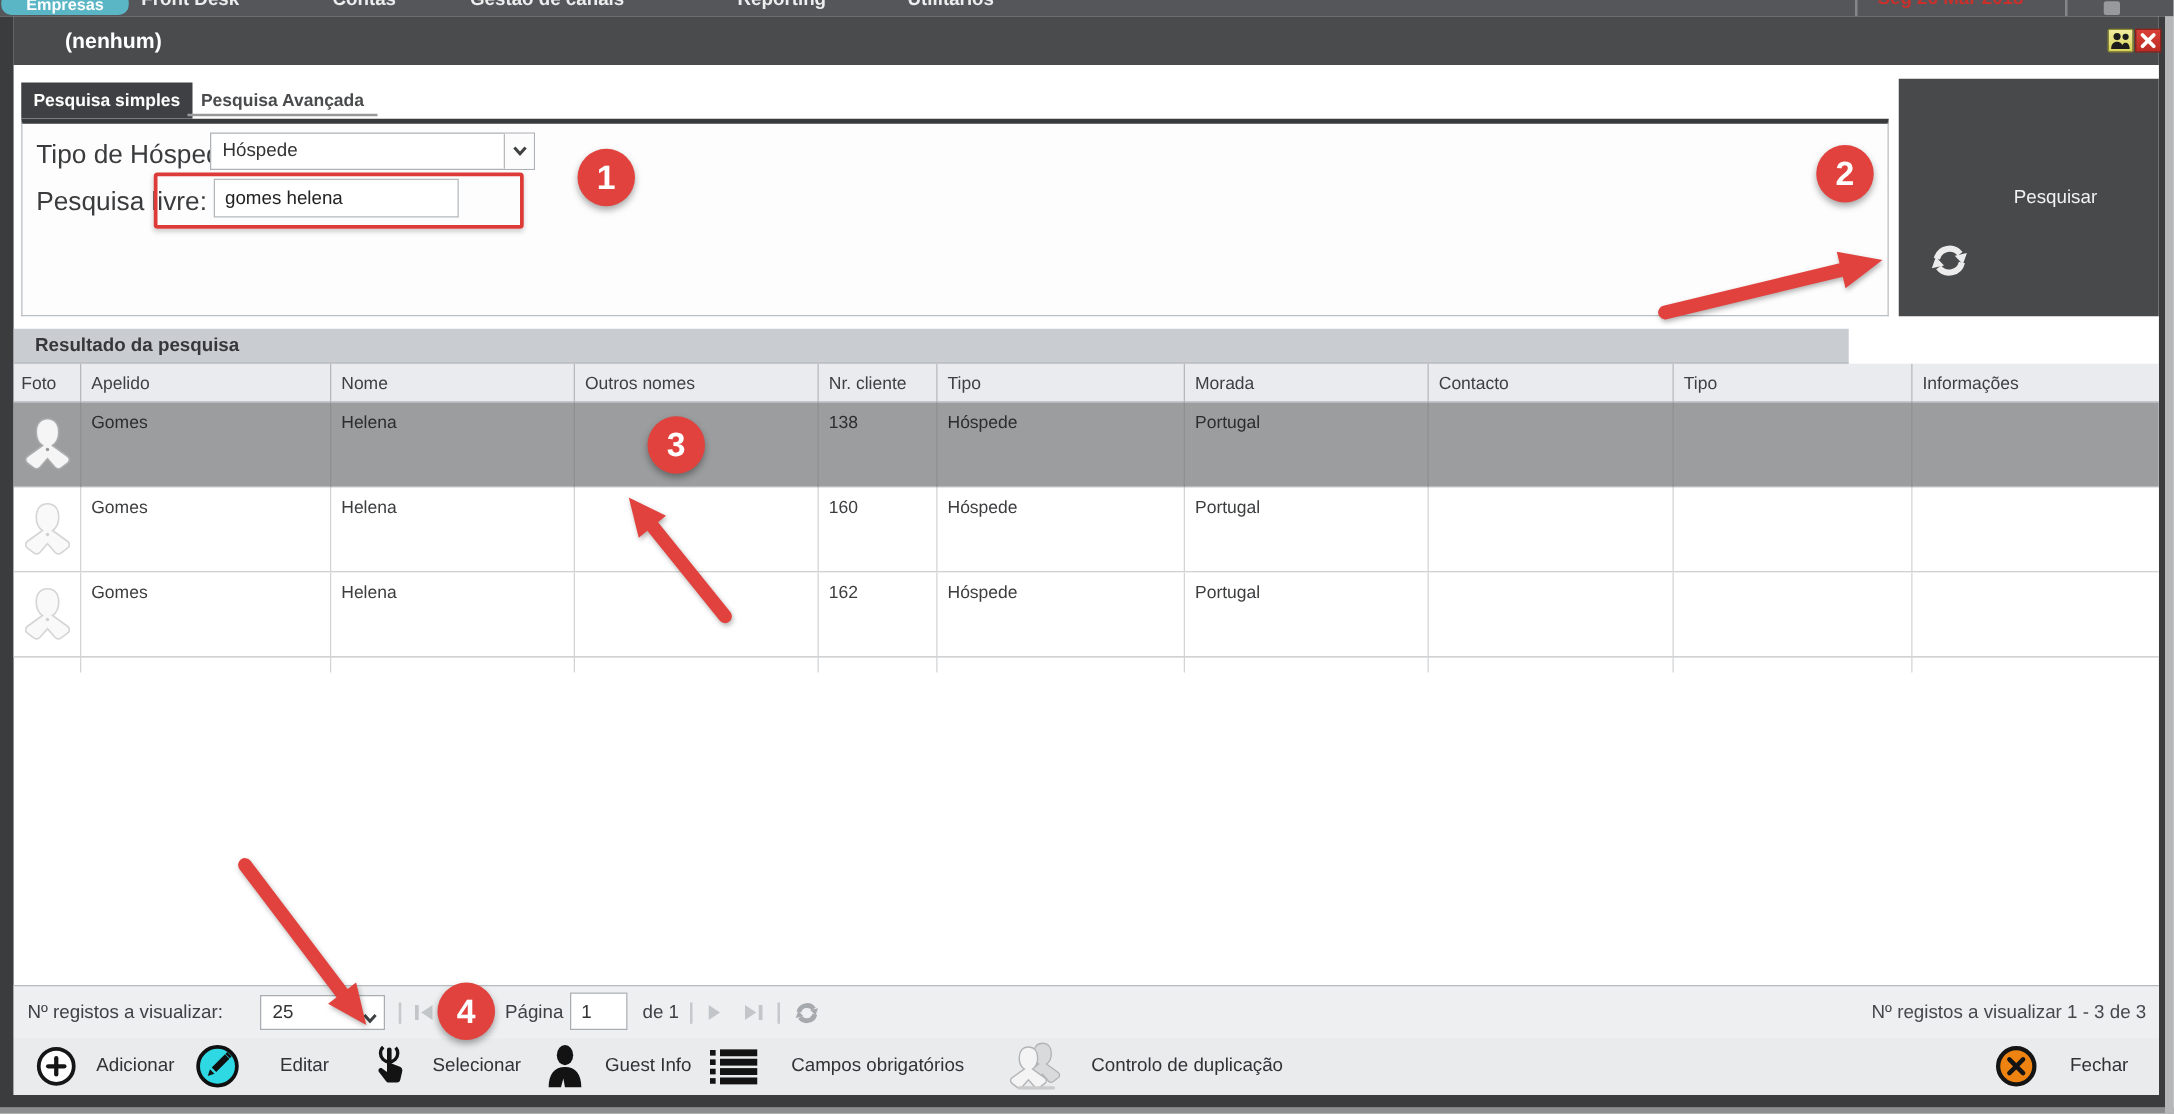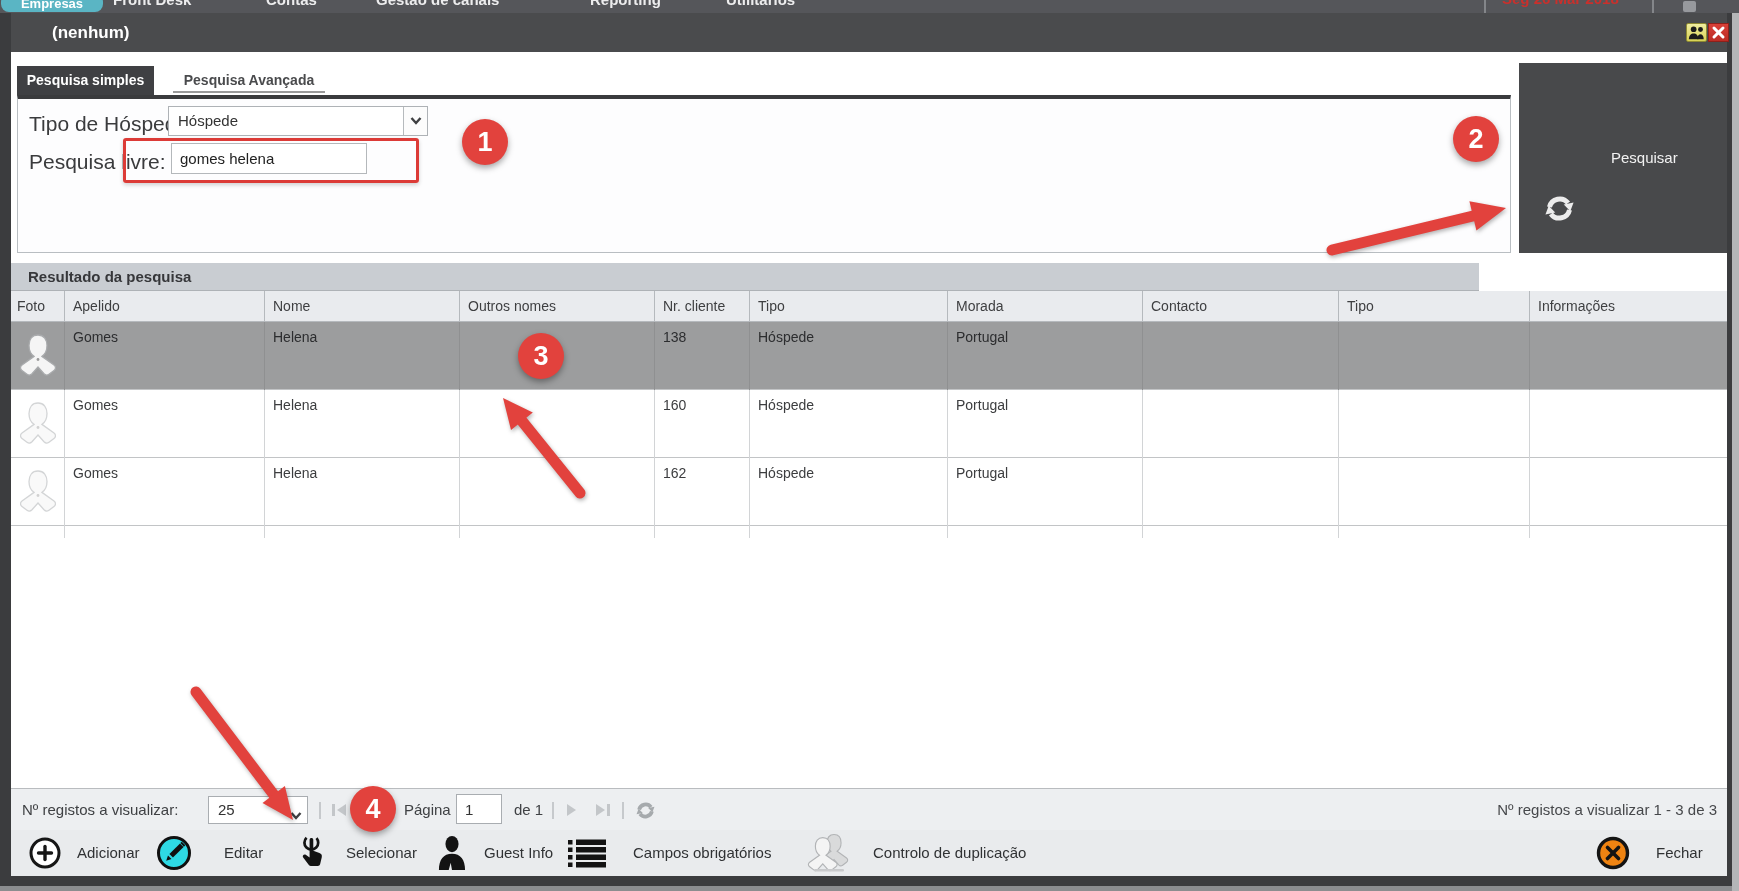--- a/index.html
+++ b/index.html
@@ -24,21 +24,21 @@
   #dlg-header{left:11px;top:13px;width:1716px;height:39px;background:#4a4b4d;z-index:3;}
   #dlg-title{position:absolute;left:14px;top:0;height:39px;line-height:39px;color:#fff;font-size:17px;font-weight:bold;margin-left:27px;}
   #hdr-people{position:absolute;left:1675px;top:10px;width:21px;height:19px;background:linear-gradient(#f0eda0,#d8d356);
               border:1px solid #8f8b33;border-radius:2px;}
   #hdr-close{position:absolute;left:1697px;top:10px;width:21px;height:19px;background:linear-gradient(#d84038,#bc2c24);
              border:1px solid #8f201a;}
   #dlg-body{left:11px;top:52px;width:1716px;height:824px;background:#fff;z-index:3;}
   
   #tab-simple{left:6px;top:14px;width:137px;height:29px;background:#3f4043;color:#fff;
               font-size:14px;font-weight:bold;text-align:center;line-height:29px;}
-  #tab-advanced{left:162px;top:16px;width:152px;height:25px;color:#4a4b4d;font-size:14px;font-weight:bold;
+  #tab-advanced{left:139px;top:16px;width:152px;height:25px;color:#4a4b4d;font-size:14px;font-weight:bold;
                 text-align:center;line-height:25px;border-bottom:2px solid #9a9a9a;}
   #form-panel{left:6px;top:43px;width:1494px;height:158px;background:#fdfdfe;
               border:1px solid #b9bec2;border-top:4px solid #3a3b3d;}
   .fld-label{position:absolute;color:#3a3b3d;font-size:21px;}
   #type-select{position:absolute;left:150px;top:7px;width:260px;height:30px;background:#fff;border:1px solid #aeb2b6;}
   #type-select .val{position:absolute;left:9px;top:0;line-height:28px;font-size:15px;color:#333;}
   #type-select .chev-box{position:absolute;right:0;top:0;width:24px;height:28px;border-left:1px solid #b6babd;
                          display:flex;align-items:center;justify-content:center;background:#fcfcfc;}
   #free-input{position:absolute;left:153px;top:44px;width:196px;height:31px;border:1px solid #b4b8bb;
               font-size:15px;color:#222;padding:0 8px;font-family:inherit;outline:none;}

